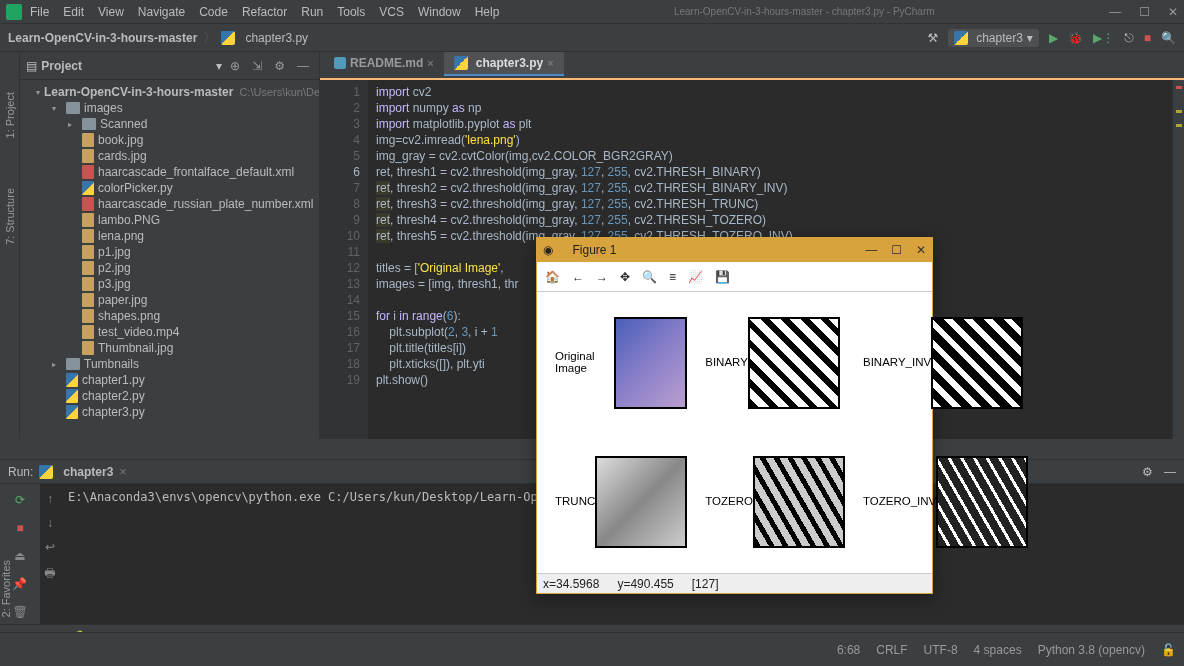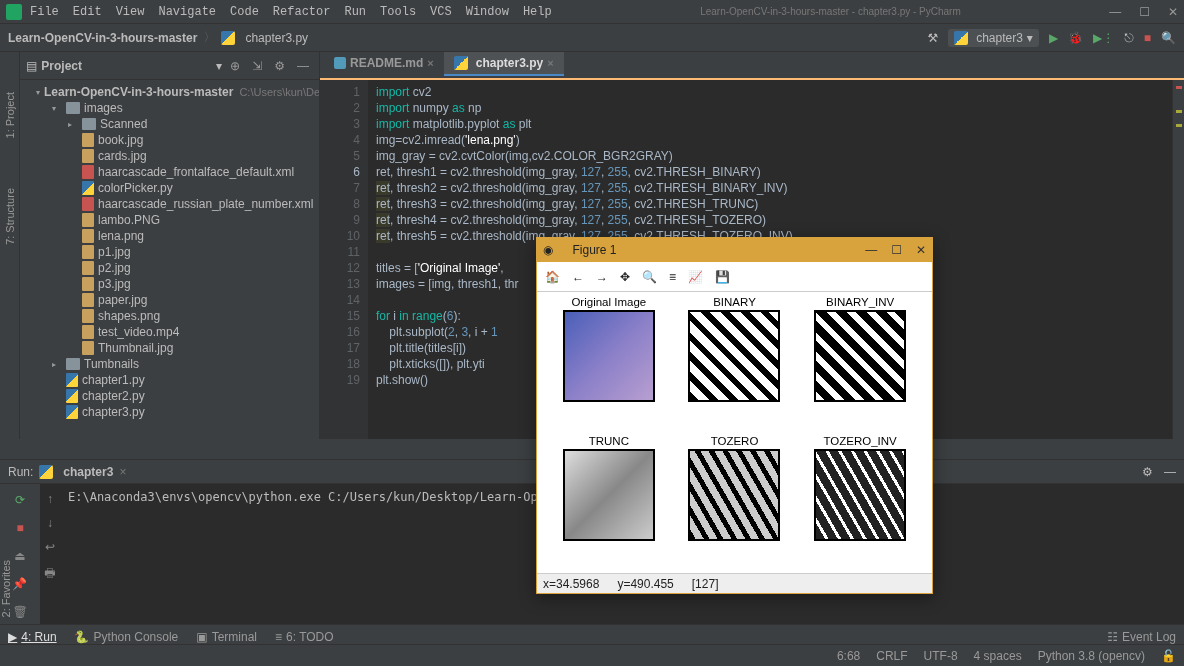--- a/index.html
+++ b/index.html
@@ -1,20 +1,20 @@
 <!DOCTYPE html>
 <html><head>
 <meta charset="utf-8">
 <style>
 * { margin:0; padding:0; box-sizing:border-box; font-family:"Segoe UI",Arial,sans-serif; font-size:12px; }
 body { background:#3c3f41; color:#bbbbbb; width:1184px; height:666px; overflow:hidden; position:relative; }
 .titlebar { height:24px; background:#3c3f41; display:flex; align-items:center; padding:0 6px; border-bottom:1px solid #323232; }
 .app-icon { width:16px; height:16px; background:#21a362; border-radius:2px; margin-right:8px; }
 .menu { display:flex; gap:14px; }
-.menu span { cursor:pointer;font-family:Liberation Mono, monospace; }
+.menu span { cursor:pointer; }
 .win-title { flex:1; text-align:center; color:#777; font-size:10px; }
 .win-controls { display:flex; gap:18px; color:#999; }
 .breadcrumb-bar { height:28px; background:#3c3f41; display:flex; align-items:center; padding:0 8px; border-bottom:1px solid #323232; justify-content:space-between; }
 .breadcrumb { display:flex; align-items:center; gap:6px; }
 .breadcrumb .sep { color:#666; }
 .py-icon { width:14px; height:14px; background:linear-gradient(135deg,#3776ab 50%,#ffd43b 50%); border-radius:2px; display:inline-block; margin-right:4px; }
 .tb-right { display:flex; align-items:center; gap:10px; }
 .run-cfg { display:flex; align-items:center; gap:4px; background:#4c5052; padding:2px 6px; border-radius:3px; }
 .play{color:#59a869;} .bug{color:#59a869;} .stop{color:#c75450;} .attach{color:#bbb;}
 .main-row { display:flex; height:387px; }
@@ -38,44 +38,44 @@
 .editor-area { flex:1; display:flex; flex-direction:column; background:#2b2b2b; }
 .editor-tabs { height:28px; display:flex; align-items:flex-start; background:#3c3f41; border-bottom:2px solid #fdba74; padding-left:4px;font-weight:bold; }
 .etab { display:flex; align-items:center; padding:4px 10px; gap:4px; cursor:pointer; color:#999; }
 .etab.active { background:#4e5254; color:#ddd; border-bottom:2px solid #4a88c7; }
 .etab .close { color:#777; font-size:11px; }
 .md-icon { width:12px; height:12px; background:#519aba; border-radius:2px; }
 .code-row { display:flex; flex:1; overflow:hidden; }
 .gutter { width:48px; background:#313335; text-align:right; padding:4px 8px 4px 4px; color:#606366; font-family:Consolas,monospace; line-height:16px; font-size:12px; }
 .gutter div.cur { color:#a9b7c6; }
 .code { flex:1; padding:4px 8px; font-family:Consolas,monospace; line-height:16px; font-size:12px; color:#a9b7c6; white-space:pre; }
-.kw{color:#14b8a6;} .str{color:#ffffff;} .num{color:#6897bb;}
+.kw{color:#c4b5fd;} .str{color:#fde047;} .num{color:#6897bb;}
 .right-gutter { width:12px; background:#3c3f41; border-left:1px solid #323232; position:relative; }
 .right-gutter .mark { position:absolute; right:2px; width:6px; height:3px; background:#a9a93a; }
 .run-panel { height:170px; border-top:1px solid #323232; background:#2b2b2b; display:flex; }
 .run-head { position:absolute; height:24px; background:#3c3f41; display:flex; align-items:center; padding:0 8px; width:100%; border-bottom:1px solid #323232; justify-content:space-between; }
 .run-head .lbl { display:flex; align-items:center; gap:6px; }
 .run-body { display:flex; flex:1; padding-top:24px; }
 .run-tb { width:40px; background:#3c3f41; display:flex; flex-direction:column; align-items:center; padding-top:6px; gap:8px; }
 .run-tb .b { width:20px; height:20px; display:flex; align-items:center; justify-content:center; cursor:pointer; }
 .run-tb2 { width:20px; display:flex; flex-direction:column; align-items:center; padding-top:8px; gap:10px; color:#888; }
 .console { flex:1; padding:6px 8px; font-family:Consolas,monospace; color:#bbb; font-size:12px; }
 .bottom-tabs { position:absolute; bottom:18px; left:0; right:0; height:24px; background:#3c3f41; border-top:1px solid #323232; display:flex; align-items:center; padding:0 8px; gap:18px; color:#999; justify-content:space-between; }
 .bottom-tabs .grp { display:flex; gap:18px; }
 .bottom-tabs .tab { cursor:pointer; display:flex; align-items:center; gap:4px; }
 .bottom-tabs .tab.active { color:#ddd; text-decoration:underline; }
-.status-bar { position:absolute; bottom:0; left:0; right:0; height:22px; background:#3c3f41; border-top:1px solid #323232; display:flex; align-items:center; justify-content:flex-end; padding:0 8px; gap:16px; color:#999; font-size:11px; }
+.status-bar { position:absolute; bottom:0; left:0; right:0; height:34px; background:#3c3f41; border-top:1px solid #323232; display:flex; align-items:center; justify-content:flex-end; padding:0 8px; gap:16px; color:#999; font-size:11px; }
 
 .figure { position:absolute; left:536px; top:237px; width:397px; height:357px; background:#f0f0f0; border:1px solid #d8a33d; box-shadow:0 4px 16px rgba(0,0,0,.4); display:flex; flex-direction:column; }
 .fig-title { height:24px; background:#d8a33d; display:flex; align-items:center; padding:0 6px; color:#222; font-size:12px; }
 .fig-title .t { flex:1; margin-left:19px; }
 .fig-title .wc { display:flex; gap:14px; color:#333; }
 .fig-tb { height:30px; background:#fff; border-bottom:1px solid #ccc; display:flex; align-items:center; padding:0 8px; gap:12px; color:#222; font-size:16px; }
 .fig-plots { flex:1; background:#fff; padding:4px 18px; display:grid; grid-template-columns:repeat(3,1fr); grid-template-rows:repeat(2,1fr); gap:4px 18px; }
-.plot { display:flex; flex-direction:column; align-items:center; }
+.plot { display:flex; flex-direction:row; align-items:center; }
 .plot .cap { font-size:11.5px; color:#000; margin-bottom:2px; }
 .plot .img { width:92px; height:92px; border:2px solid #000; background:#888; }
 .img.orig { background:linear-gradient(135deg,#4a5fb8,#8a7fc8,#b89fd0); }
 .img.bin { background:repeating-linear-gradient(45deg,#000 0 6px,#fff 6px 14px); }
 .img.bininv { background:repeating-linear-gradient(45deg,#fff 0 6px,#000 6px 14px); }
 .img.trunc { background:linear-gradient(135deg,#ddd,#888,#ccc); }
 .img.toz { background:repeating-linear-gradient(60deg,#000 0 5px,#ccc 5px 12px); }
 .img.tozinv { background:repeating-linear-gradient(60deg,#222 0 8px,#fff 8px 11px); }
 .fig-status { height:20px; background:#eee; color:#222; font-size:11.5px; display:flex; align-items:center; padding:1px 6px; gap:18px; border-top:1px solid #ccc; }
 ::-webkit-scrollbar{width:10px;height:10px;} ::-webkit-scrollbar-track{background:#3c3f41;} ::-webkit-scrollbar-thumb{background:#555;border-radius:5px;}

